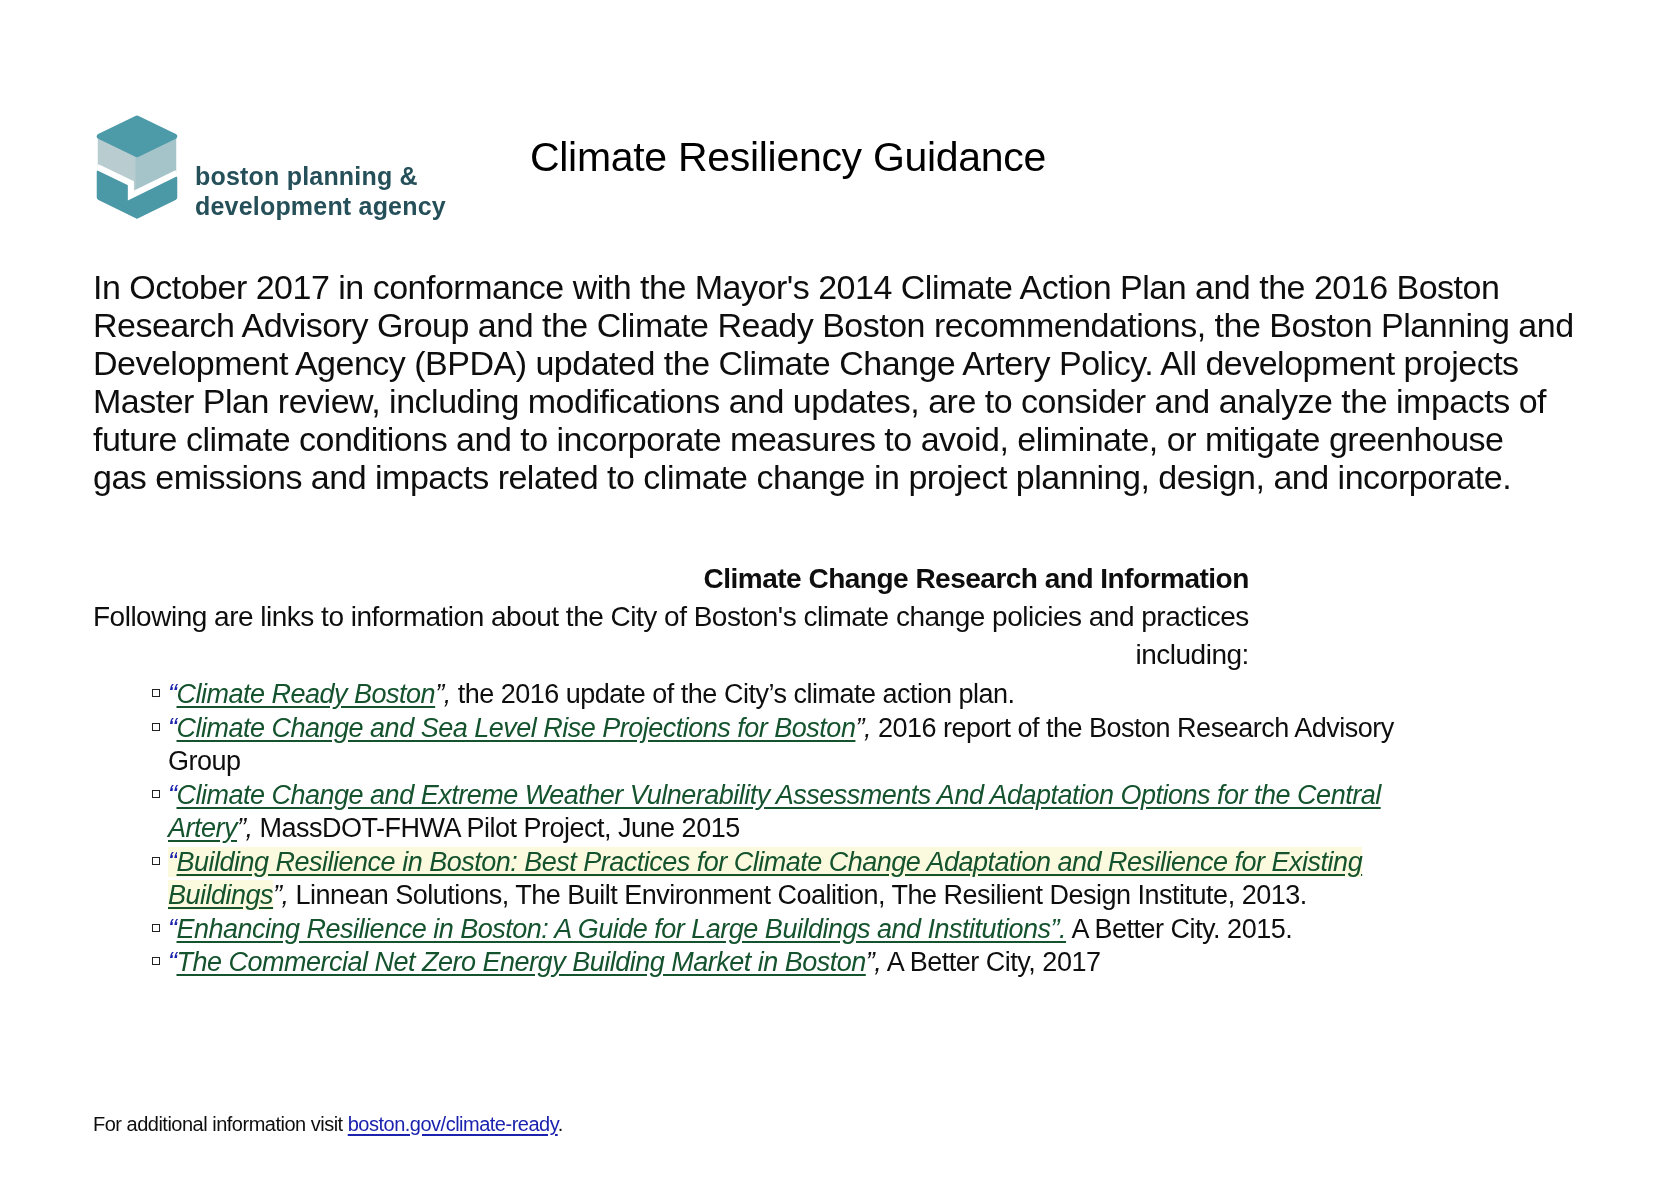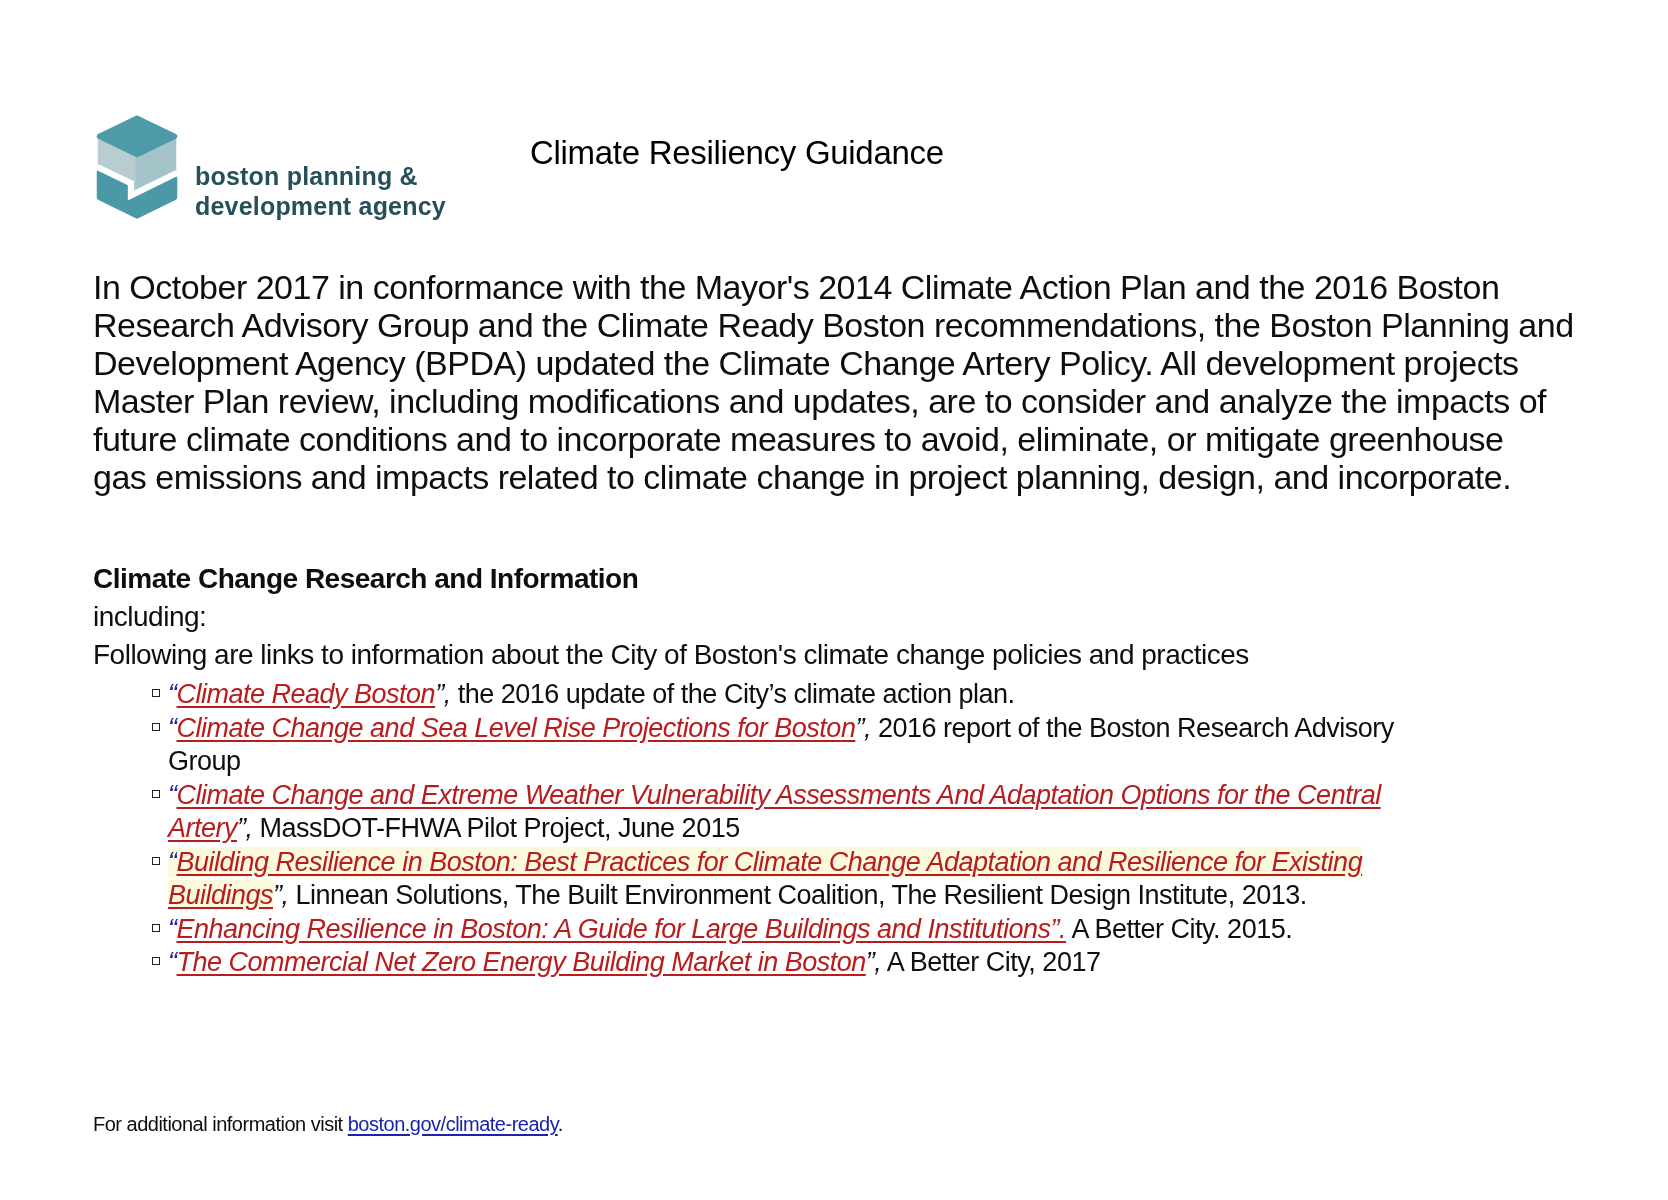--- a/index.html
+++ b/index.html
@@ -12,51 +12,52 @@
   
   .logo-row { position:absolute; left:95px; top:115px; display:flex;align-items:flex-end; }
   .logo-cube { width:84px; height:106px; flex:0 0 auto; }
   .logo-text {
     margin-left:16px; margin-top:22px;
     font-weight:bold; font-size:25px; line-height:30px;
     color:#25505a; letter-spacing:0.2px;
   }
   .doc-title {
     position:absolute; left:530px; top:134px;
-    font-size:33px; letter-spacing:-0.3px; color:#000;text-align:center;
+    font-size:41px; letter-spacing:-0.3px; color:#000;text-align:center;
   }
   
   .intro {
     position:absolute; left:93px; top:268px;
     font-size:34px; line-height:38px; letter-spacing:-0.5px;
     white-space:nowrap;
   }
   .section {
     position:absolute; left:93px; top:560px;
     font-size:28px; line-height:38px; letter-spacing:-0.5px;
     white-space:nowrap;
+    text-align:right;
   }
   .section .head { font-weight:bold; }
   
   .res-list {
     position:absolute; left:168px; top:678px; width:1300px;
     list-style:none;
     font-size:27px; line-height:33.5px; letter-spacing:-0.5px;
   }
   .res-list li { position:relative; }
   .bullet-sq {
     position:absolute; left:-16px; top:11px;
     width:8px; height:8px;
     border:1.5px solid #222; background:transparent;
     display:inline-block;
   }
   .q { font-style:italic; color:#1b23ae; }
   .cq { font-style:italic; color:#111; }
   a.res-link {
-    font-style:italic; color:#b91c1c;
+    font-style:italic; color:#14532d;
     text-decoration:underline; text-underline-offset:3px;
   }
   .hl { background:#fbfade; }
   
   .footer {
     position:absolute; left:93px; top:1113px;
     font-size:20px; letter-spacing:-0.5px;
   }
   a.plain-link { color:#1b23ae; text-decoration:underline; text-underline-offset:3px; }
 </style>
@@ -87,22 +88,22 @@
   <div>In October 2017 in conformance with the Mayor's 2014 Climate Action Plan and the 2016 Boston</div>
   <div>Research Advisory Group and the Climate Ready Boston recommendations, the Boston Planning and</div>
   <div>Development Agency (BPDA) updated the Climate Change Artery Policy. All development projects</div>
   <div>Master Plan review, including modifications and updates, are to consider and analyze the impacts of</div>
   <div>future climate conditions and to incorporate measures to avoid, eliminate, or mitigate greenhouse</div>
   <div>gas emissions and impacts related to climate change in project planning, design, and incorporate.</div>
 </div>
 
 <div class="section">
   <div class="head">Climate Change Research and Information</div>
+  <div>Following are links to information about the City of Boston's climate change policies and practices</div>
   <div>including:</div>
-  <div>Following are links to information about the City of Boston's climate change policies and practices</div>
 </div>
 
 <ul class="res-list">
   <li>
     <span class="bullet-sq"></span>
     <span class="q">“</span><a class="res-link" href="#">Climate Ready Boston</a><span class="cq">”,</span><span> the 2016 update of the City’s climate action plan.</span>
   </li>
   <li>
     <span class="bullet-sq"></span>
     <span class="q">“</span><a class="res-link" href="#">Climate Change and Sea Level Rise Projections for Boston</a><span class="cq">”,</span><span> 2016 report of the Boston Research Advisory Group</span>

